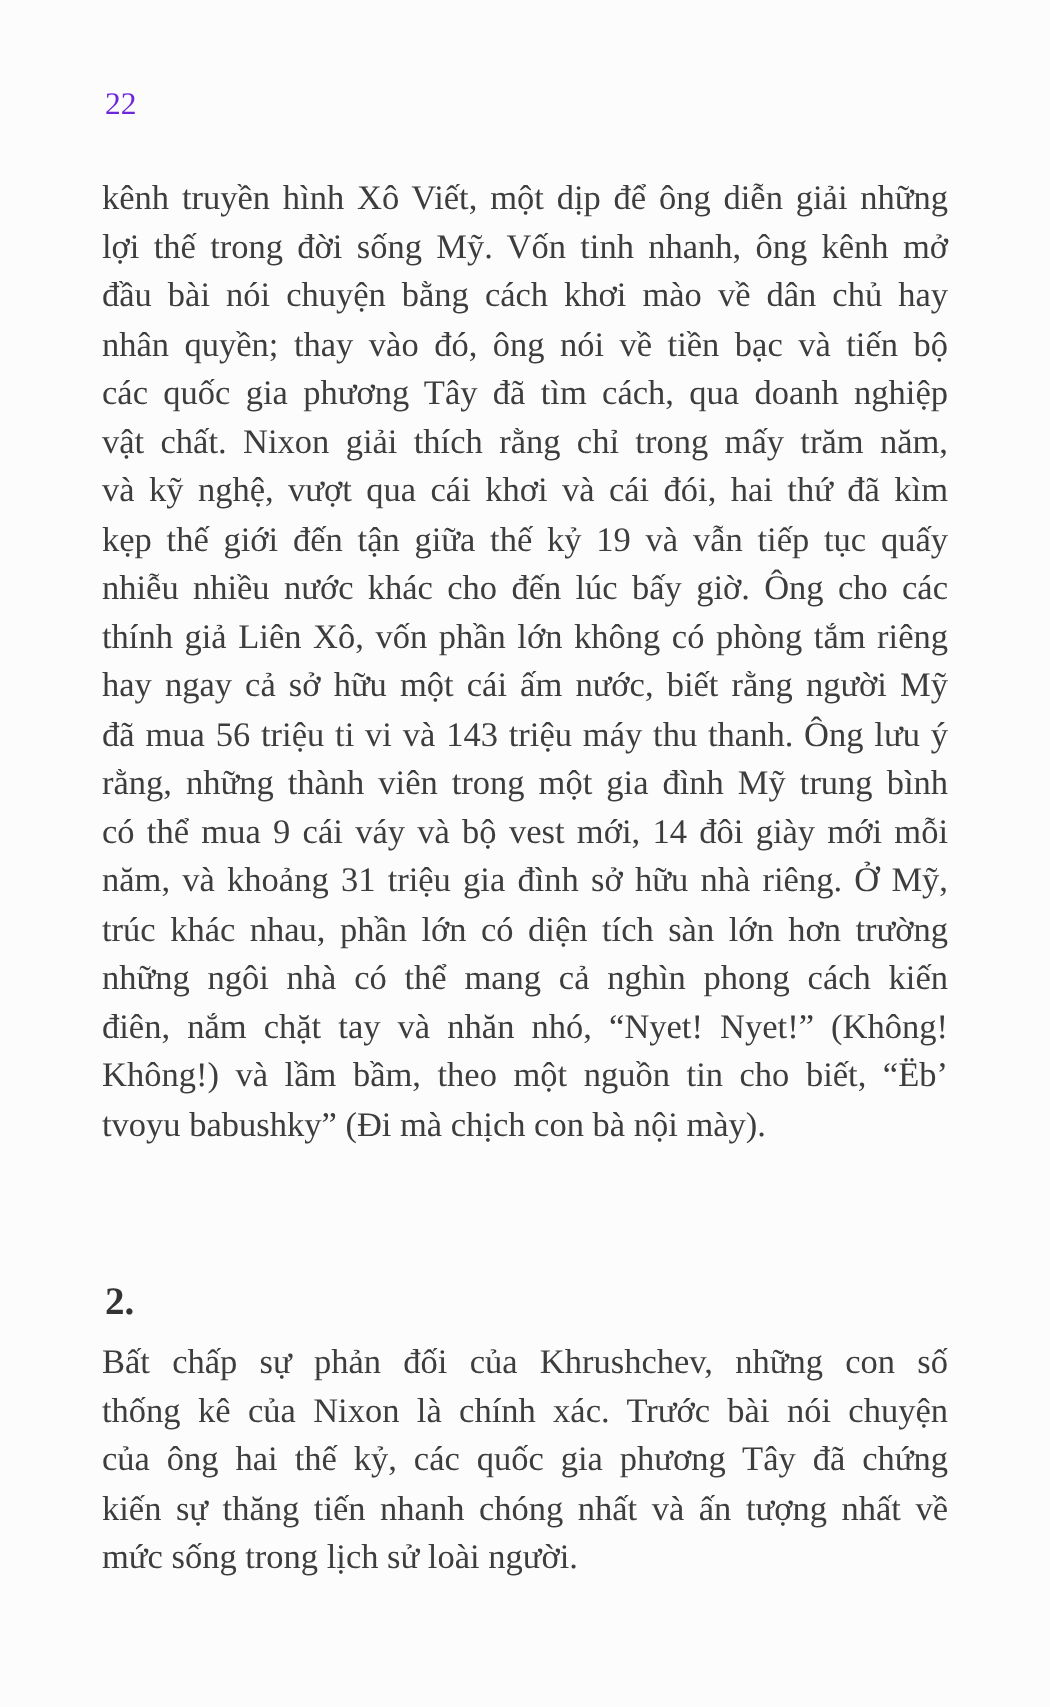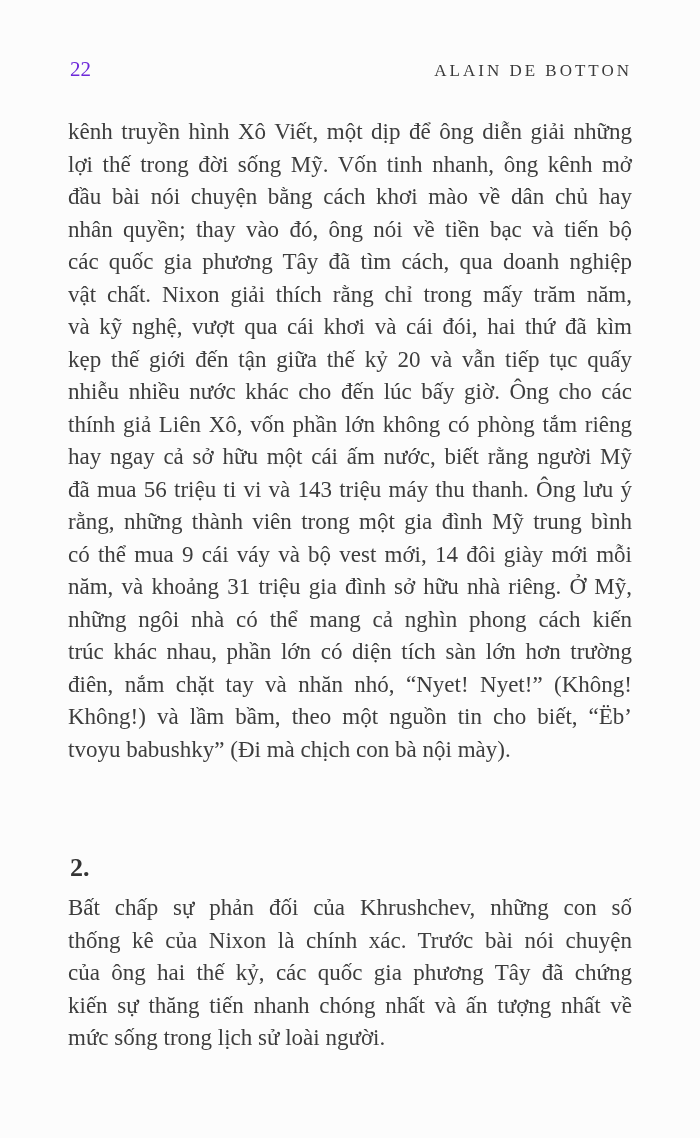--- a/index.html
+++ b/index.html
@@ -48,40 +48,39 @@
     font-weight:bold;color:#343434;
   }
 </style>
 </head>
 <body>
 
 <div class="page">
 
   <div class="page-number">22</div>
 
-  <div class="running-author">ALAIN DE BOTTON</div>
 
   <div class="textcol para1">
     <div class="jline">kênh truyền hình Xô Viết, một dịp để ông diễn giải những</div>
     <div class="jline">lợi thế trong đời sống Mỹ. Vốn tinh nhanh, ông kênh mở</div>
     <div class="jline">đầu bài nói chuyện bằng cách khơi mào về dân chủ hay</div>
     <div class="jline">nhân quyền; thay vào đó, ông nói về tiền bạc và tiến bộ</div>
     <div class="jline">các quốc gia phương Tây đã tìm cách, qua doanh nghiệp</div>
     <div class="jline">vật chất. Nixon giải thích rằng chỉ trong mấy trăm năm,</div>
     <div class="jline">và kỹ nghệ, vượt qua cái khơi và cái đói, hai thứ đã kìm</div>
-    <div class="jline">kẹp thế giới đến tận giữa thế kỷ 20 và vẫn tiếp tục quấy</div>
+    <div class="jline">kẹp thế giới đến tận giữa thế kỷ 19 và vẫn tiếp tục quấy</div>
     <div class="jline">nhiễu nhiều nước khác cho đến lúc bấy giờ. Ông cho các</div>
     <div class="jline">thính giả Liên Xô, vốn phần lớn không có phòng tắm riêng</div>
     <div class="jline">hay ngay cả sở hữu một cái ấm nước, biết rằng người Mỹ</div>
     <div class="jline">đã mua 56 triệu ti vi và 143 triệu máy thu thanh. Ông lưu ý</div>
     <div class="jline">rằng, những thành viên trong một gia đình Mỹ trung bình</div>
     <div class="jline">có thể mua 9 cái váy và bộ vest mới, 14 đôi giày mới mỗi</div>
     <div class="jline">năm, và khoảng 31 triệu gia đình sở hữu nhà riêng. Ở Mỹ,</div>
+    <div class="jline">trúc khác nhau, phần lớn có diện tích sàn lớn hơn trường</div>
     <div class="jline">những ngôi nhà có thể mang cả nghìn phong cách kiến</div>
-    <div class="jline">trúc khác nhau, phần lớn có diện tích sàn lớn hơn trường</div>
     <div class="jline">điên, nắm chặt tay và nhăn nhó, “Nyet! Nyet!” (Không!</div>
     <div class="jline">Không!) và lầm bầm, theo một nguồn tin cho biết, “Ëb’</div>
     <div class="jline endpara">tvoyu babushky” (Đi mà chịch con bà nội mày).</div>
   </div>
 
   <div class="section-heading">2.</div>
 
   <div class="textcol para2">
     <div class="jline">Bất chấp sự phản đối của Khrushchev, những con số</div>
     <div class="jline">thống kê của Nixon là chính xác. Trước bài nói chuyện</div>

